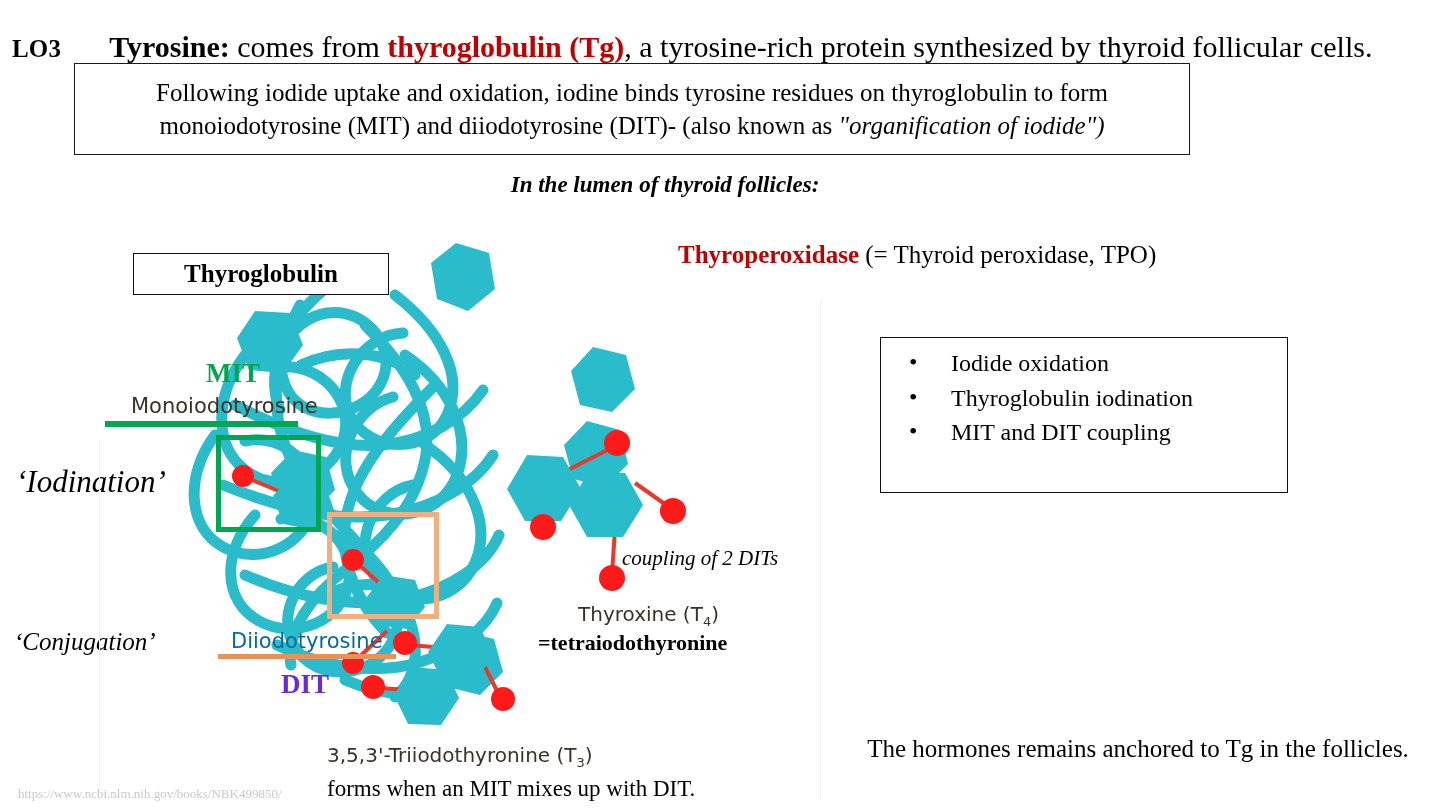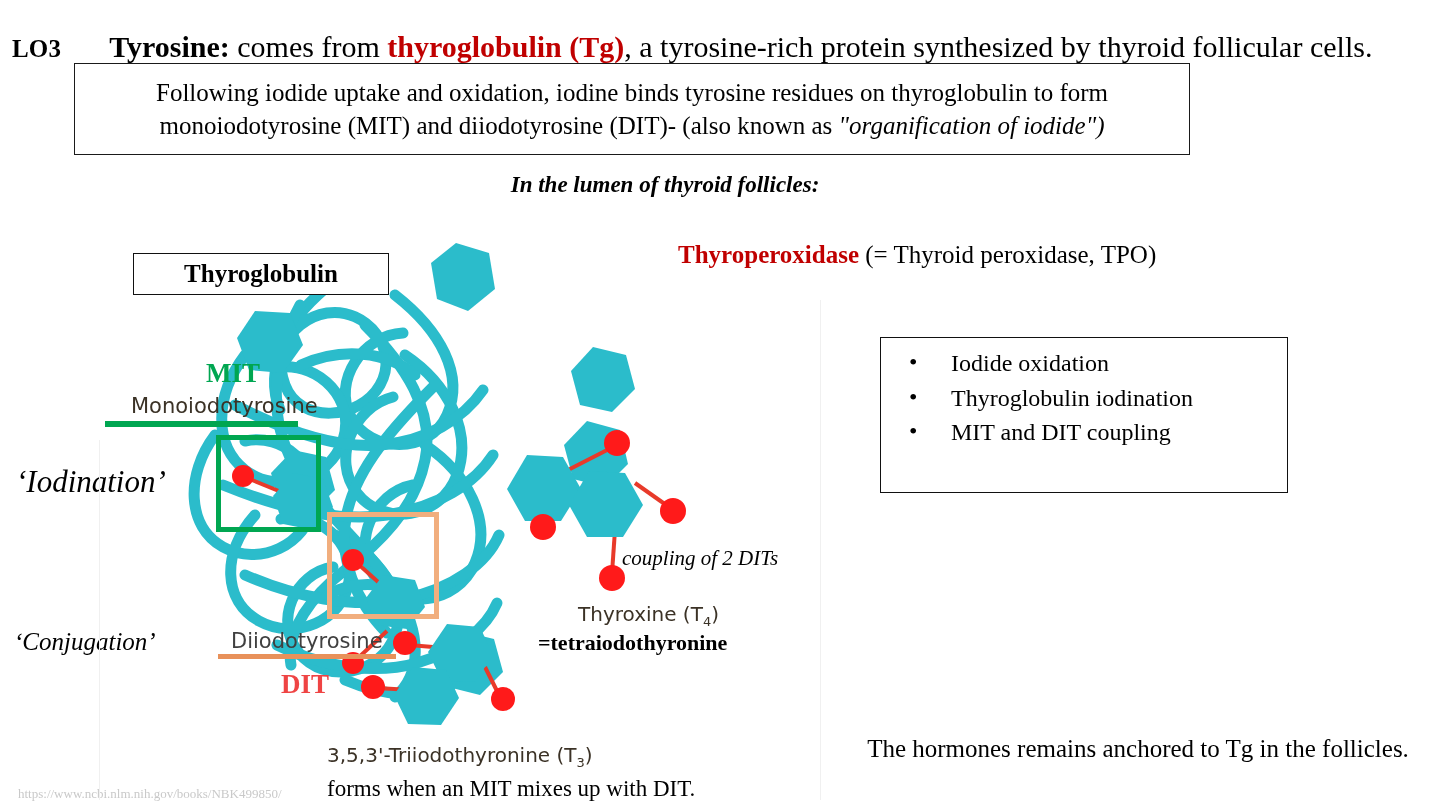--- a/index.html
+++ b/index.html
@@ -92,33 +92,33 @@
     left: 105px; top: 421px; width: 193px; height: 6px;
     background: #00A651;
     z-index: 6;
   }
 
   
   #dit-full {
     left: 231px; top: 629px;
     font-family: "DejaVu Sans", sans-serif;
     font-size: 21px;
-    color: #404040;
+    color: #0369a1;
     z-index: 6;
   }
   #dit-underline {
     left: 218px; top: 654px; width: 178px; height: 5px;
     background: #E8915A;
     z-index: 6;
   }
   #dit-abbrev {
     left: 240px; top: 669px; width: 130px;
     text-align: center;
     font-weight: bold; font-size: 27px;
-    color: #ef4444;
+    color: #6d28d9;
     z-index: 6;
   }
 
   
   #iodination-label {
     left: 16px; top: 464px;
     font-style: italic; font-size: 31px;
   }
   #conjugation-label {
     left: 14px; top: 628px;

